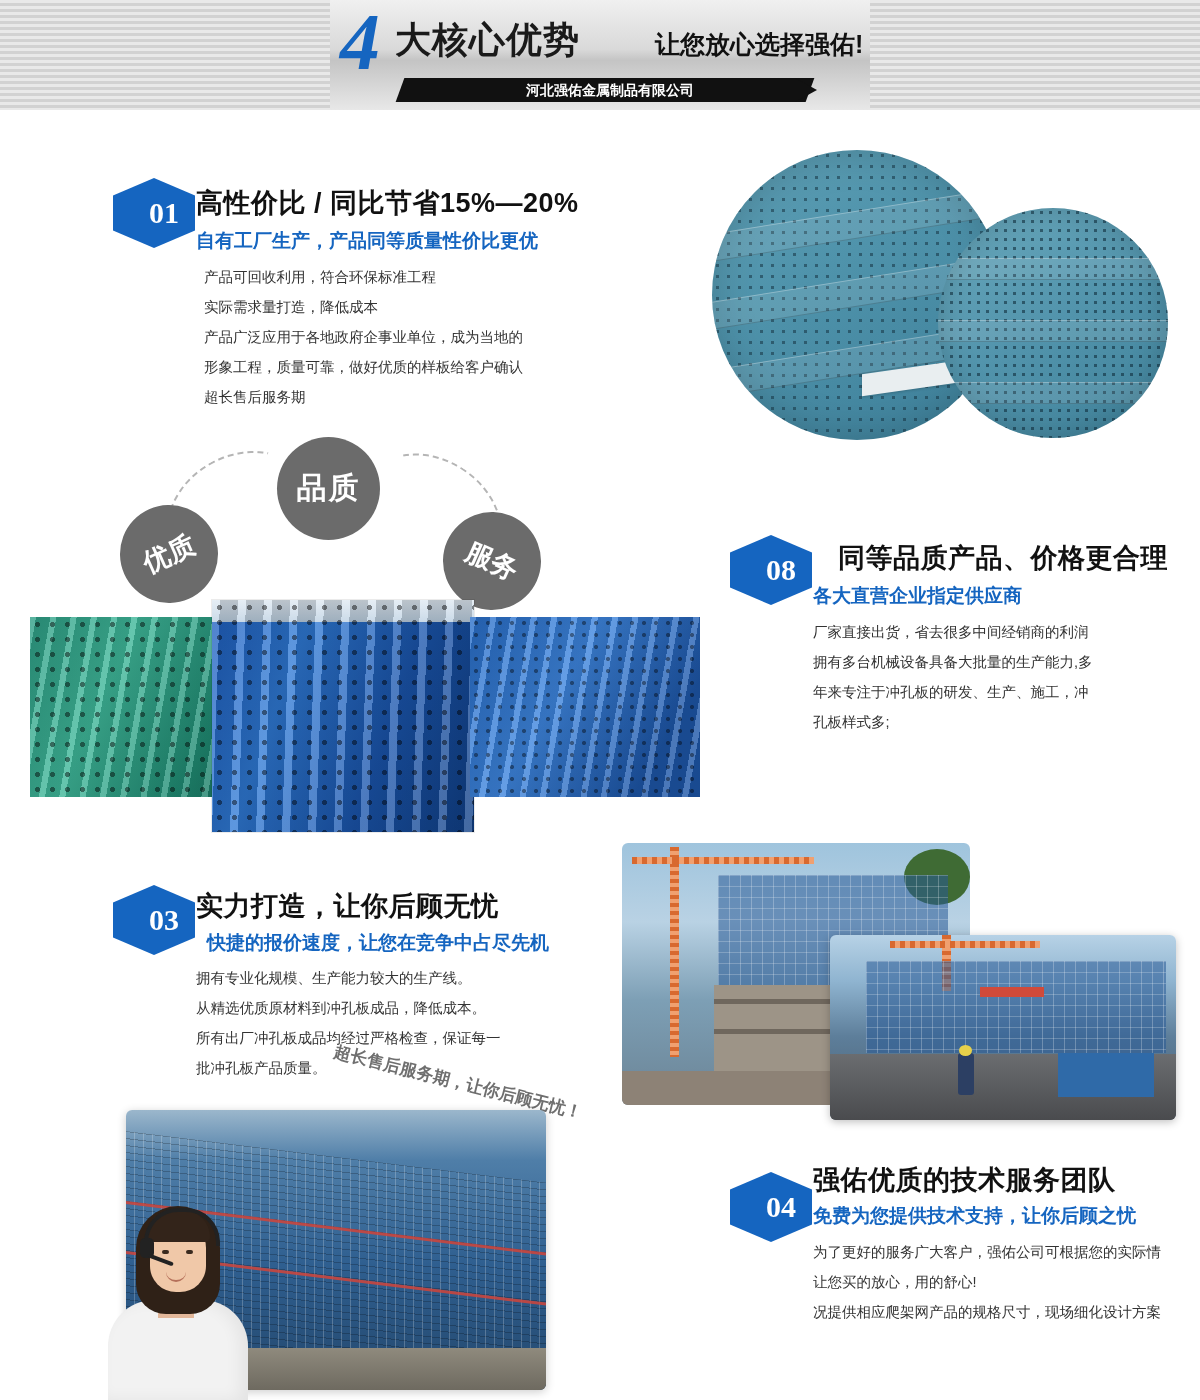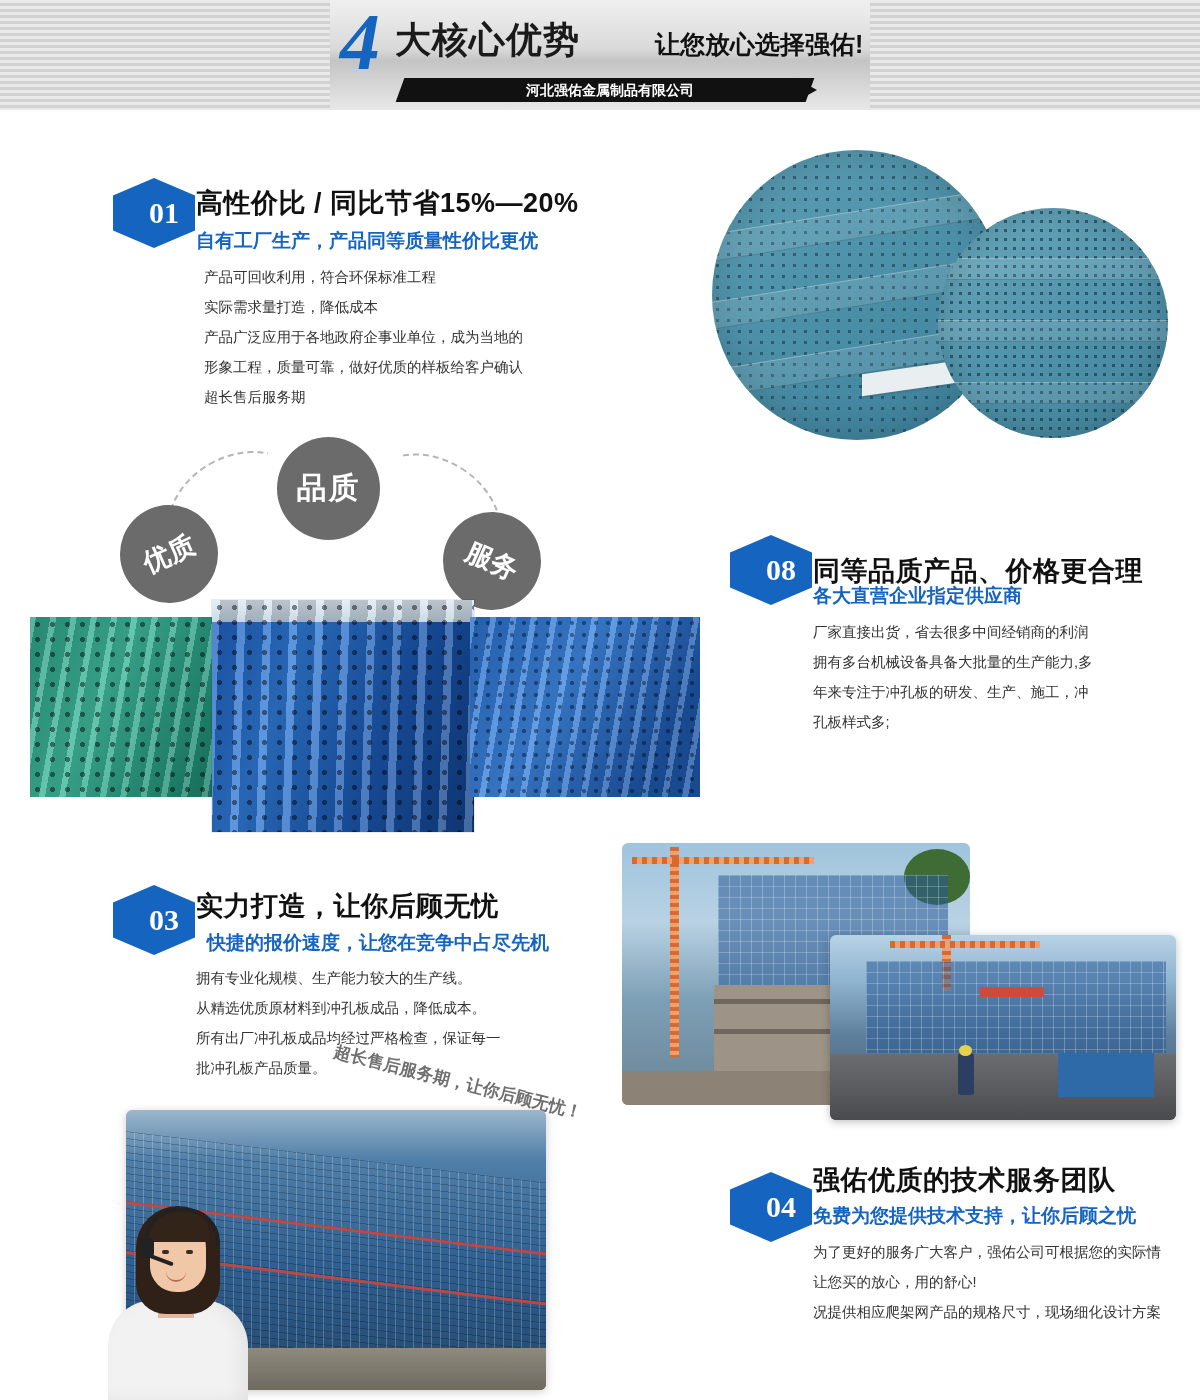--- a/index.html
+++ b/index.html
@@ -288,21 +288,21 @@
     background-size: 12px 12px;
   }
   .sky-strip {
     position: absolute;
     left: 0; top: 0; width: 100%; height: 22px;
     background: linear-gradient(to bottom, #dfe9f2, #bcd0e2);
   }
 
   
   #sec2-hex { left: 730px; top: 535px; }
-  #sec2-title { left: 813px; top: 540px; margin-top: 13px; }
+  #sec2-title { left: 838px; top: 540px; }
   #sec2-subtitle { left: 813px; top: 583px; }
   #sec2-body { left: 813px; top: 617px; }
 
   
   #sec3-hex { left: 113px; top: 885px; }
   #sec3-title { left: 196px; top: 888px; }
   #sec3-subtitle { left: 196px; top: 930px; margin-left: 11px; }
   #sec3-body { left: 196px; top: 963px; }
 
   

